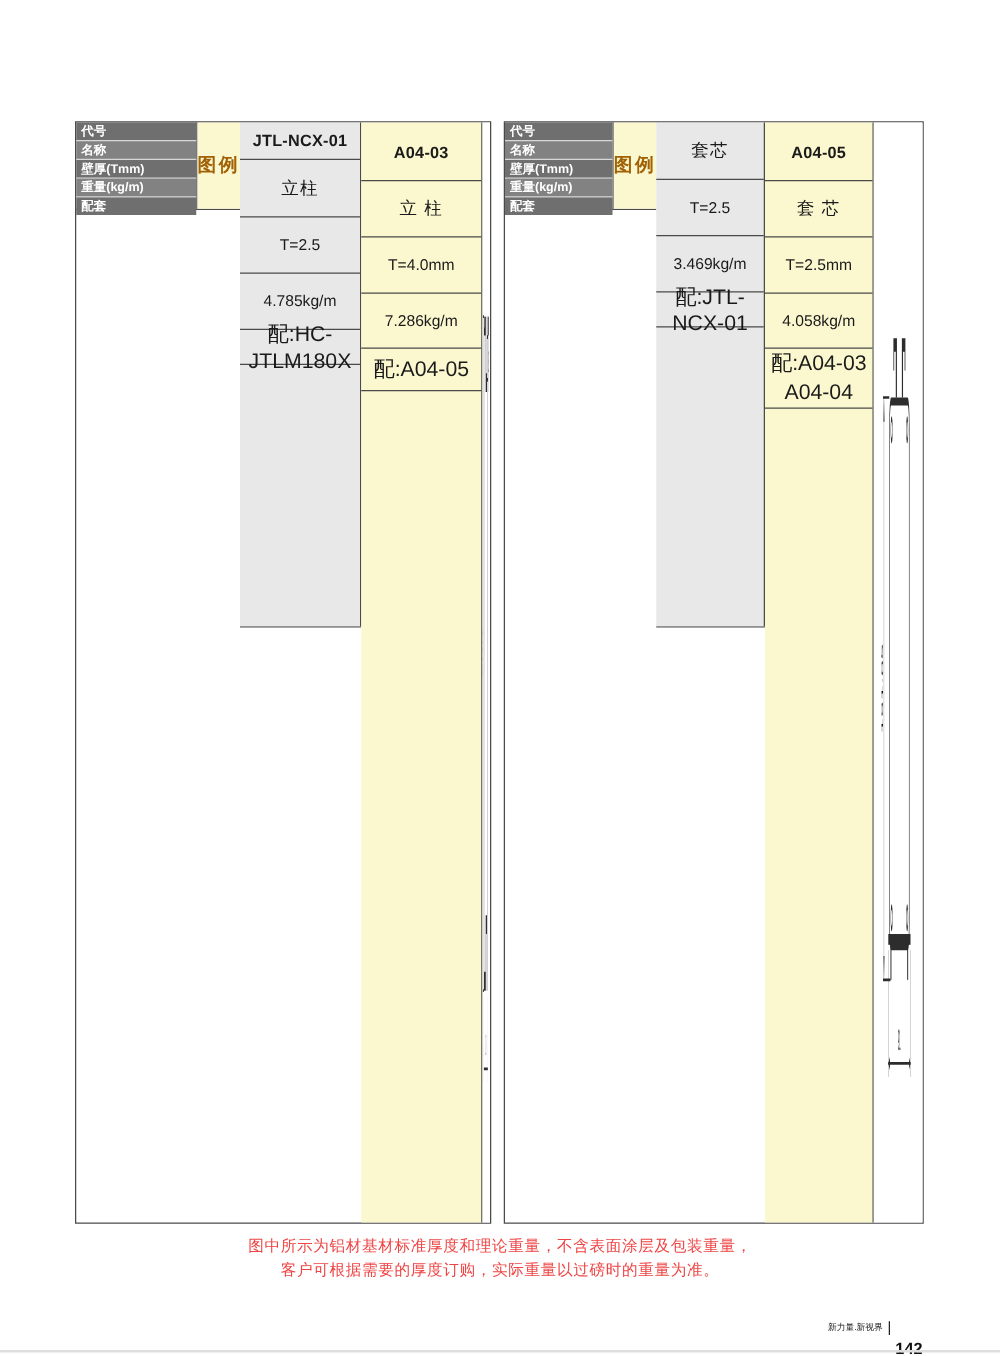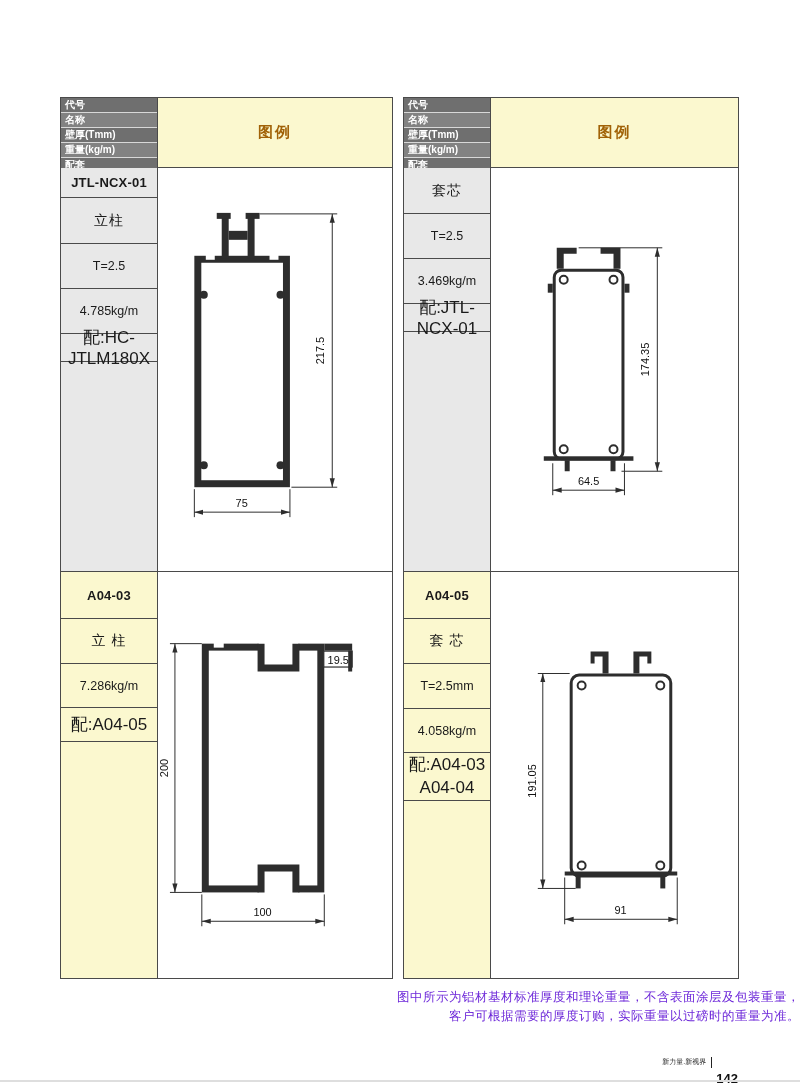--- a/index.html
+++ b/index.html
@@ -1,21 +1,21 @@
 <!DOCTYPE html>
 <html><head>
 <meta charset="utf-8">
 <style>
   html,body { margin:0; padding:0; background:#fff; }
   .page { position:relative; width:800px; height:1085px; background:#ffffff;
           font-family:"Liberation Sans","DejaVu Sans",sans-serif; color:#1a1a1a; overflow:hidden; }
 
   .tables { position:absolute; top:97px; left:60px; width:679px; height:882px; display:flex; }
   .half { width:333px; height:100%; border:1.5px solid #4a4a4a; box-sizing:border-box;
-          display:flex; flex-direction:column; background:#fff; }
+          display:flex; background:#fff; }
   .half.right { margin-left:10px; width:336px; }
 
   
   .hdr { height:70px; display:flex; border-bottom:1px solid #4a4a4a; box-sizing:border-box; }
   .hdr-left { width:97px; display:flex; flex-direction:column; border-right:1px solid #4a4a4a; box-sizing:border-box; }
   .half.right .hdr-left { width:87px; }
   .hdr-row { flex:1; color:#fff; font-size:10px; font-weight:bold; padding-left:4px;
              display:flex; align-items:center; border-bottom:1px solid #d8d8d8; box-sizing:border-box; }
   .hdr-row:nth-child(odd) { background:#6f6f6f; }
   .hdr-row:nth-child(even) { background:#828282; }
@@ -50,22 +50,22 @@
   .draw svg { position:absolute; left:0; top:0; width:100%; height:100%; }
 
   
   .ext, .dim { stroke:#2d2d2d; stroke-width:1; fill:none; }
   .prof { fill:#fff; stroke:#2d2d2d; }
   .fk { fill:#2d2d2d; stroke:none; }
   .cw { fill:none; stroke:#2d2d2d; stroke-width:2; }
   text.dt { font-size:11px; fill:#111; font-family:"Liberation Sans","DejaVu Sans",sans-serif; }
 
   
-  .note { position:absolute; top:988px; left:0; width:800px; text-align:right;
-          font-size:12.5px; line-height:19px; letter-spacing:0.5px; color:#6d28d9; }
+  .note { position:absolute; top:988px; left:0; width:800px; text-align:center;
+          font-size:12.5px; line-height:19px; letter-spacing:0.5px; color:#ef4444; }
   .pagefoot { position:absolute; top:1038px; right:62px; display:flex; align-items:center; }
   .brand { font-size:7px; color:#222; margin-right:4px; }
   .sep { width:1px; height:11px; background:#222; margin:0 4px 0 1px; }
   .pagenum { font-weight:bold; font-size:13px; color:#111;margin-top:33px; }
   .bottom-edge { position:absolute; left:0; top:1080px; width:800px; height:2px; background:#dedede; }
 </style>
 </head>
 <body>
 
 <div class="page">
@@ -125,20 +125,21 @@
               <rect x="71" y="63" width="19" height="9"></rect>
             </g>
           </svg>
         </div>
       </div>
 
       <div class="sec sec2">
         <div class="labels yellow">
           <div class="cell code">A04-03</div>
           <div class="cell name">立 柱</div>
+          <div class="cell t">T=4.0mm</div>
           <div class="cell w">7.286kg/m</div>
           <div class="cell m">配:A04-05</div>
           <div class="cell filler"></div>
         </div>
         <div class="draw">
           <svg viewBox="0 0 235 408" preserveAspectRatio="none">
             <defs>
               <marker id="m3" markerWidth="10" markerHeight="6" refX="9" refY="3" orient="auto-start-reverse" markerUnits="userSpaceOnUse">
                 <path d="M0,0.4 L9,3 L0,5.6 Z" fill="#2d2d2d"></path>
               </marker>

